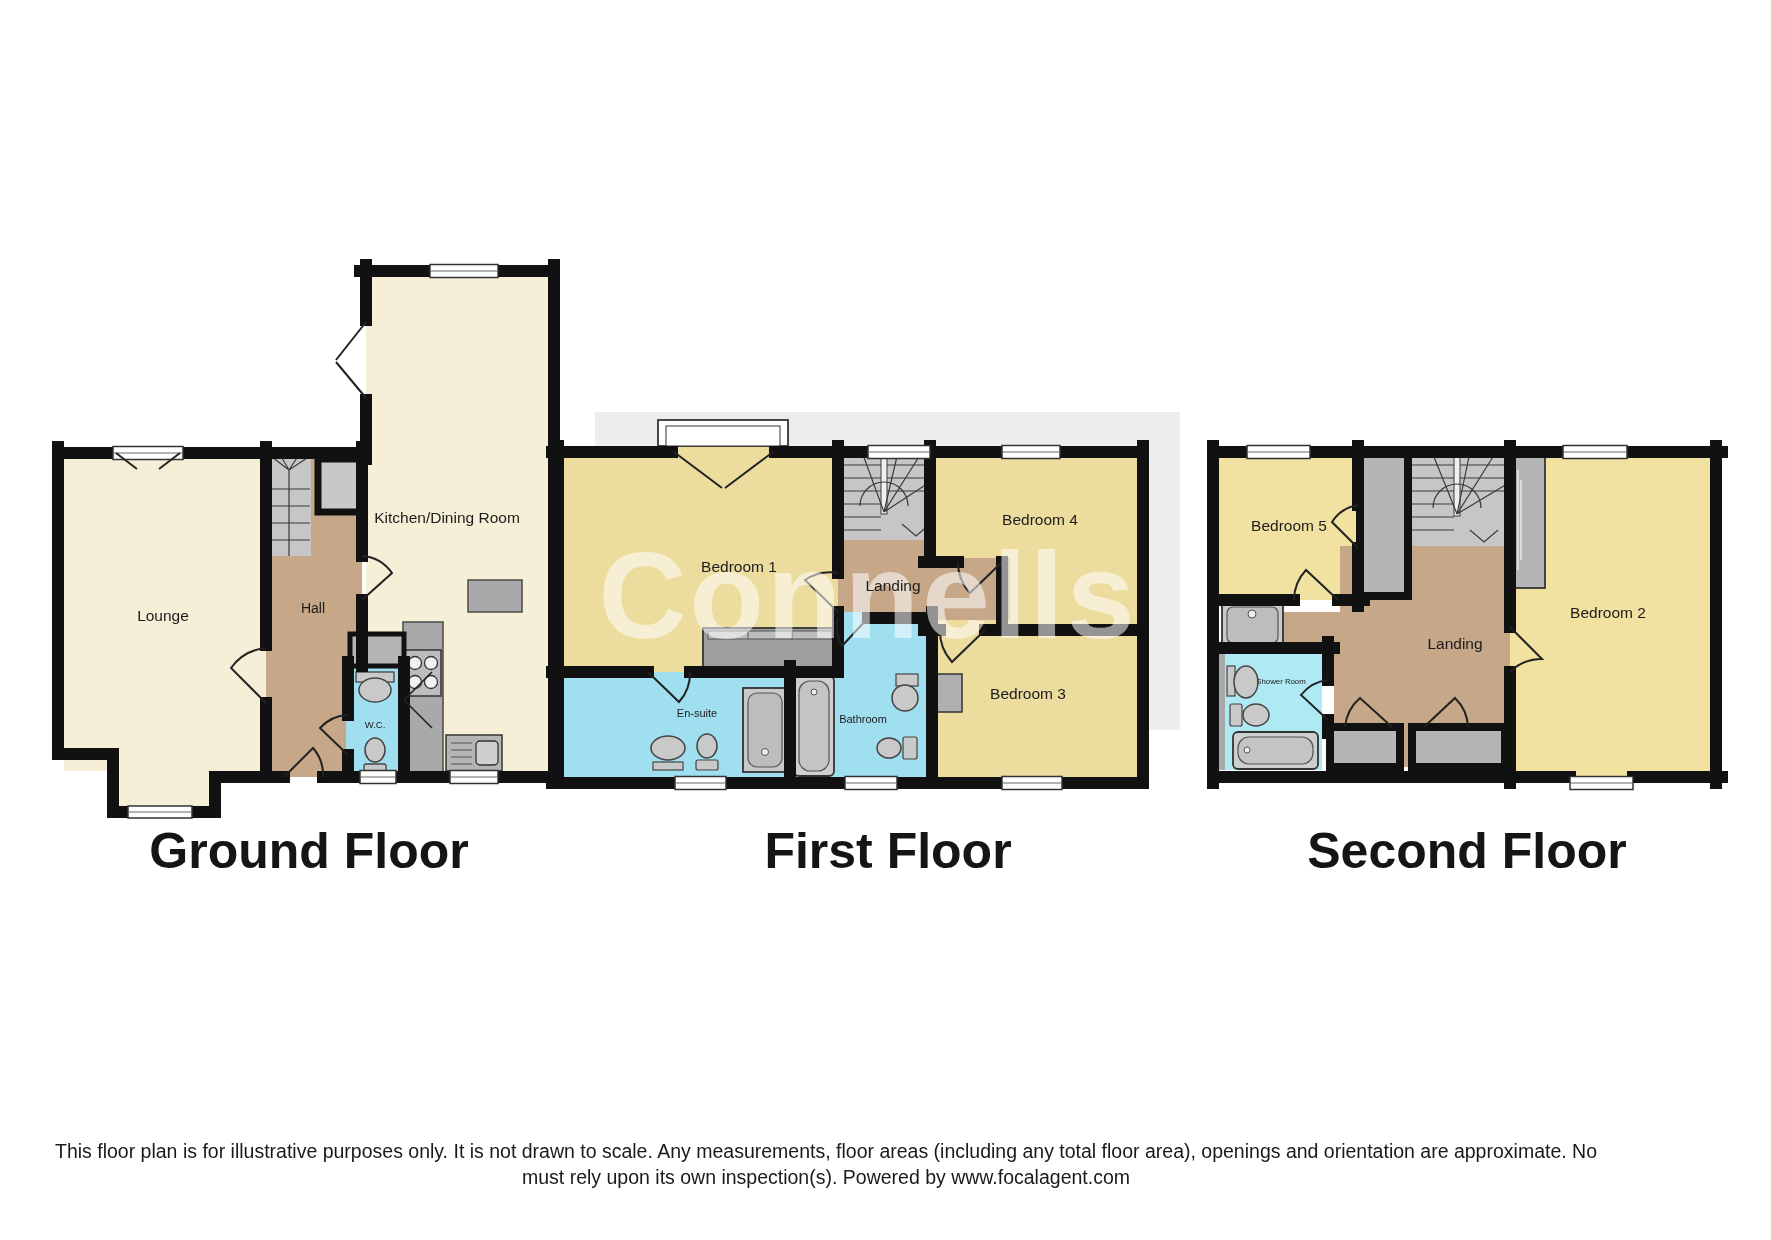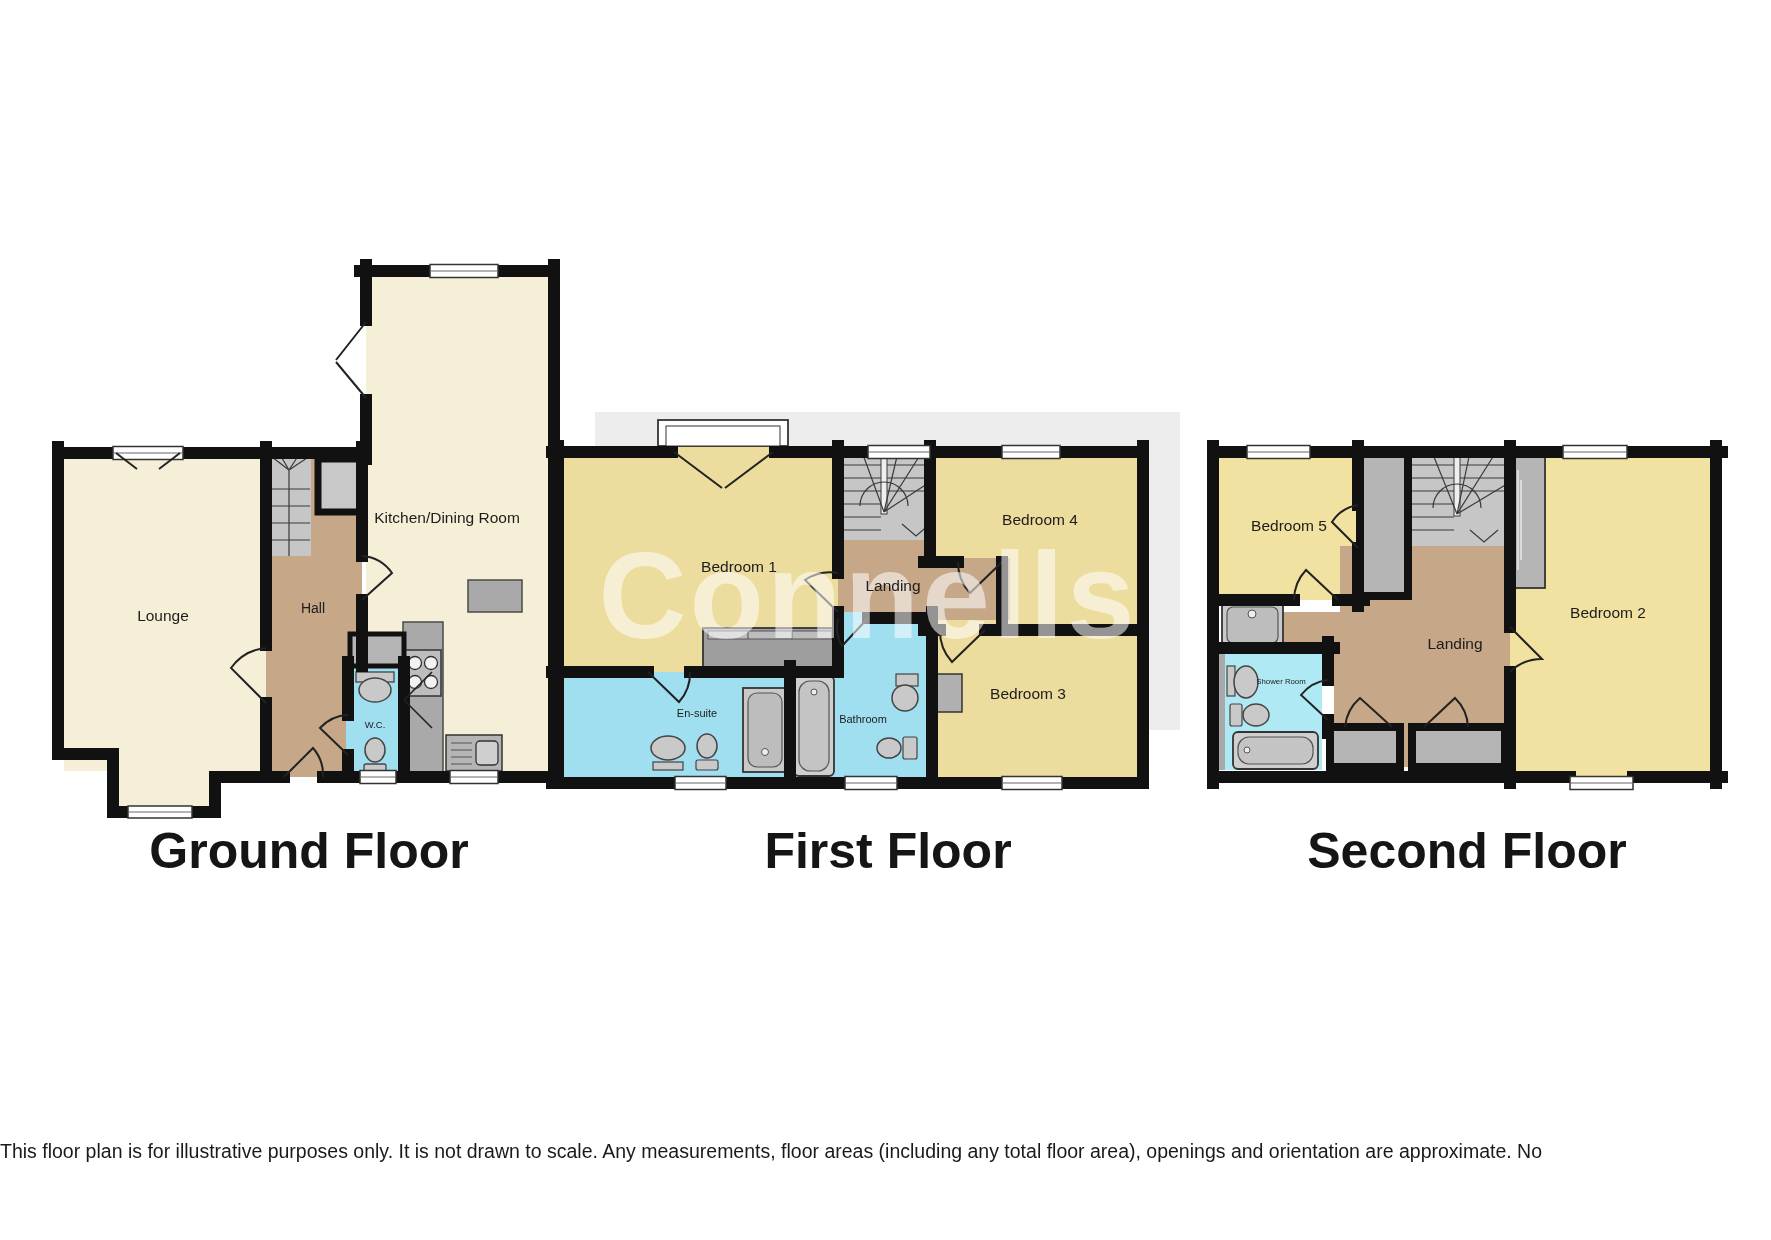--- a/index.html
+++ b/index.html
@@ -2,21 +2,21 @@
 <html><head>
 <meta charset="utf-8">
 <style>
   html,body{margin:0;padding:0;background:#fff;}
   .stage{position:relative;width:1771px;height:1240px;background:#ffffff;overflow:hidden;
          font-family:"Liberation Sans", sans-serif;}
   svg{position:absolute;left:0;top:0;}
   .room-label{font-family:"Liberation Sans", sans-serif;fill:#1c1c1c;}
   .floor-title{font-family:"Liberation Sans", sans-serif;font-weight:bold;fill:#151515;}
   .watermark{font-family:"Liberation Sans", sans-serif;font-weight:bold;fill:#ffffff;opacity:0.55;letter-spacing:3px;}
-  .disclaimer{position:absolute;left:0;top:1138px;width:1652px;
+  .disclaimer{position:absolute;left:0;top:1138px;width:1652px;text-align:center;
               font-size:19.5px;line-height:26px;color:#1a1a1a;}
 </style>
 </head>
 <body>
 
 <div class="stage">
 <svg width="1771" height="1240" viewBox="0 0 1771 1240">
 
   <rect x="595" y="412" width="585" height="318" fill="#ededed"></rect>
 
@@ -284,14 +284,15 @@
 
   <g>
     <text x="309" y="868" text-anchor="middle" font-size="50" class="floor-title">Ground Floor</text>
     <text x="888" y="868" text-anchor="middle" font-size="50" class="floor-title">First Floor</text>
     <text x="1467" y="868" text-anchor="middle" font-size="50" class="floor-title">Second Floor</text>
   </g>
 </svg>
 
   <div class="disclaimer">
     <div>This floor plan is for illustrative purposes only. It is not drawn to scale. Any measurements, floor areas (including any total floor area), openings and orientation are approximate. No</div>
+    <div>must rely upon its own inspection(s). Powered by www.focalagent.com</div>
   </div>
 </div>
 
 </body></html>

